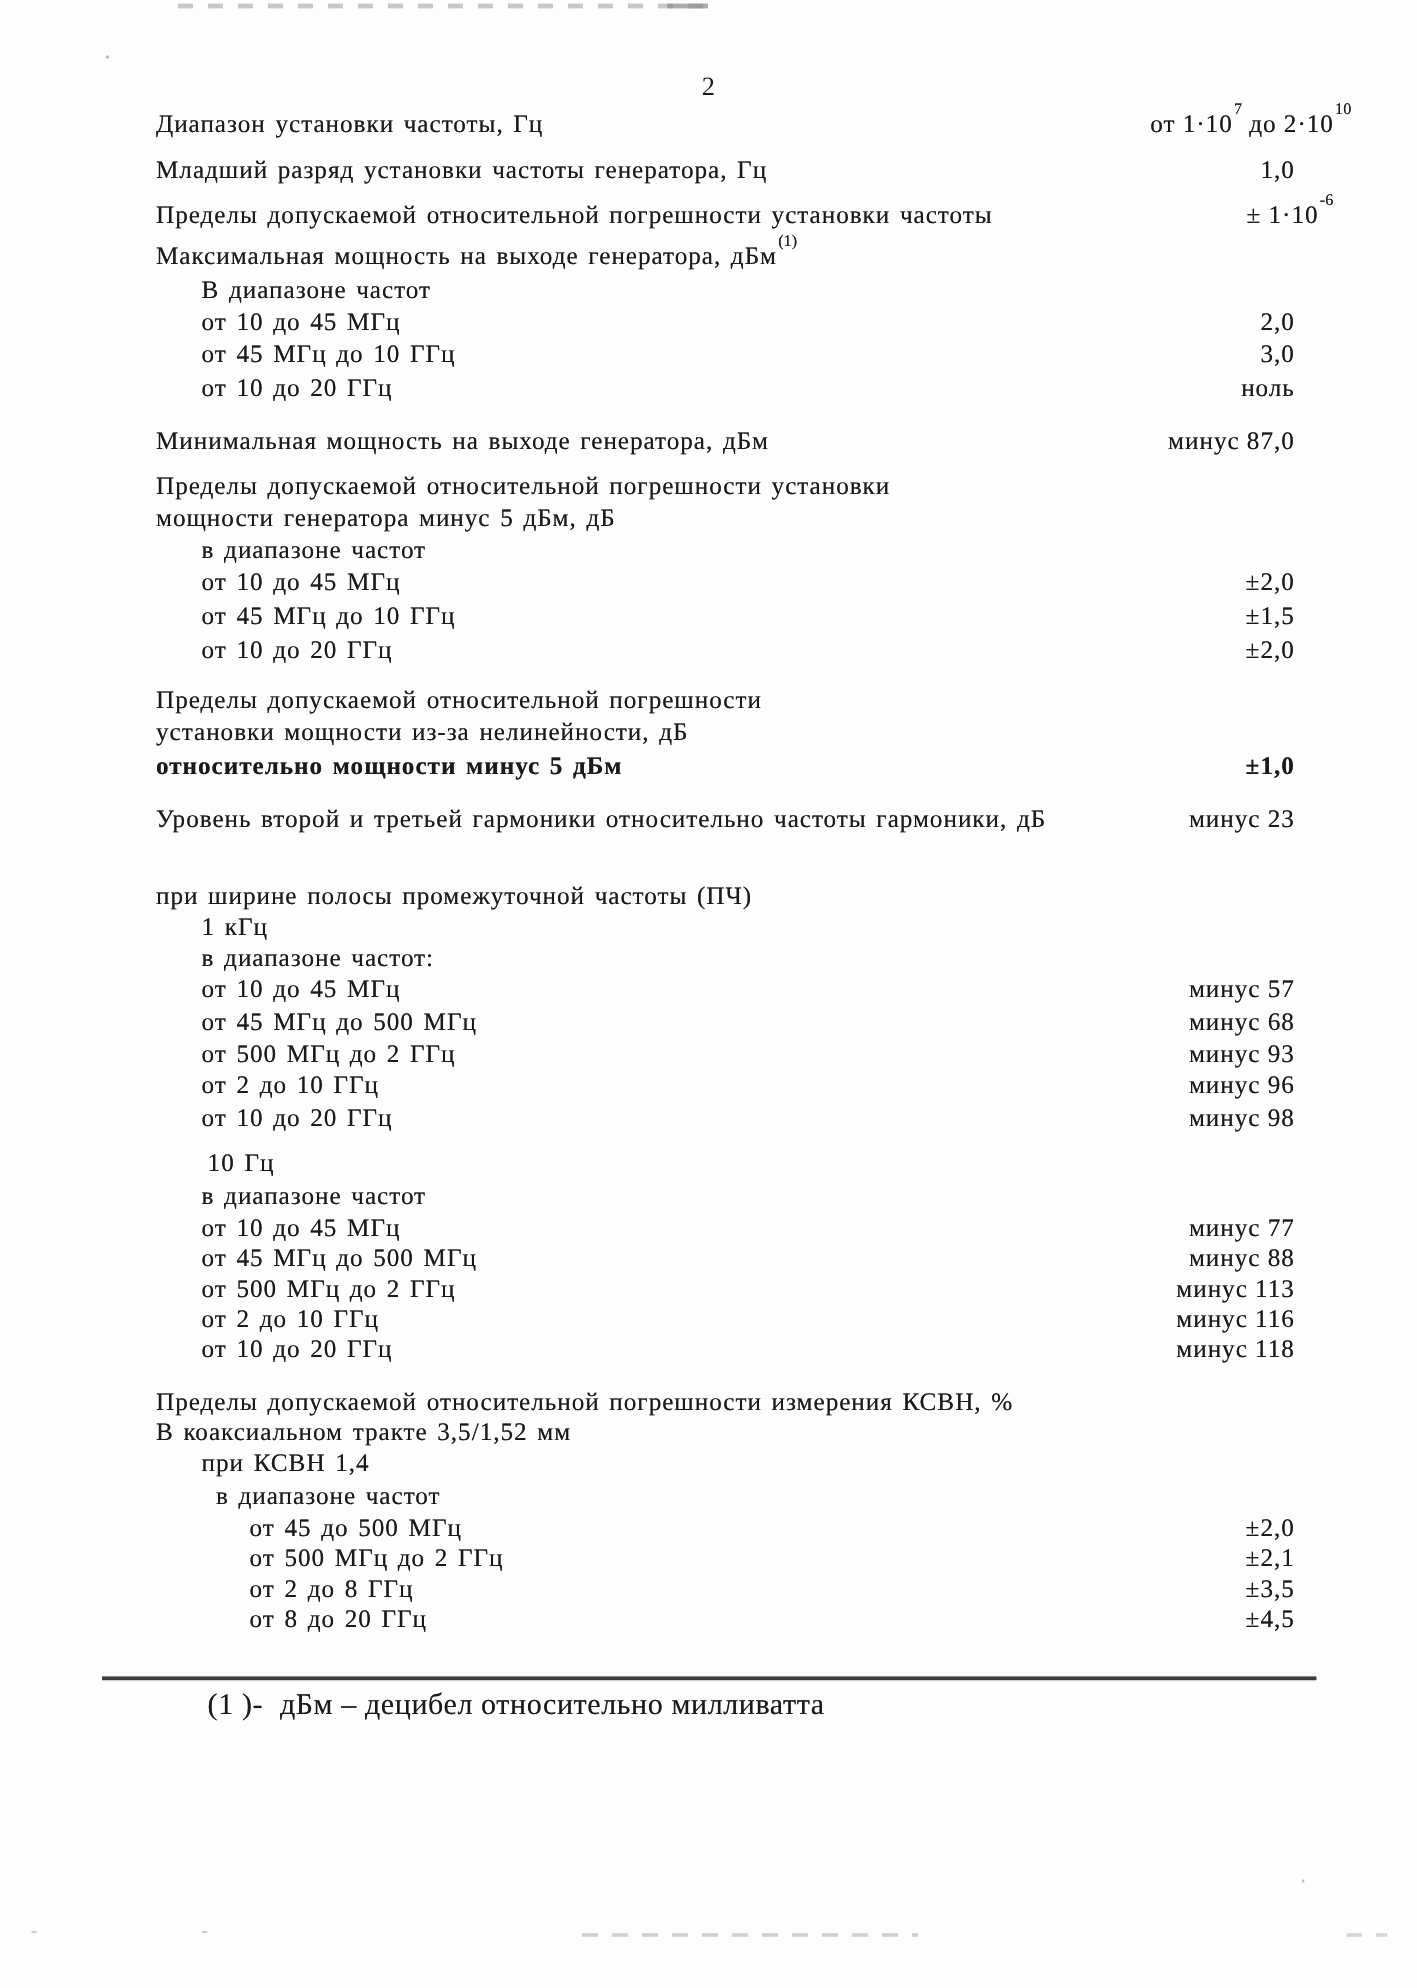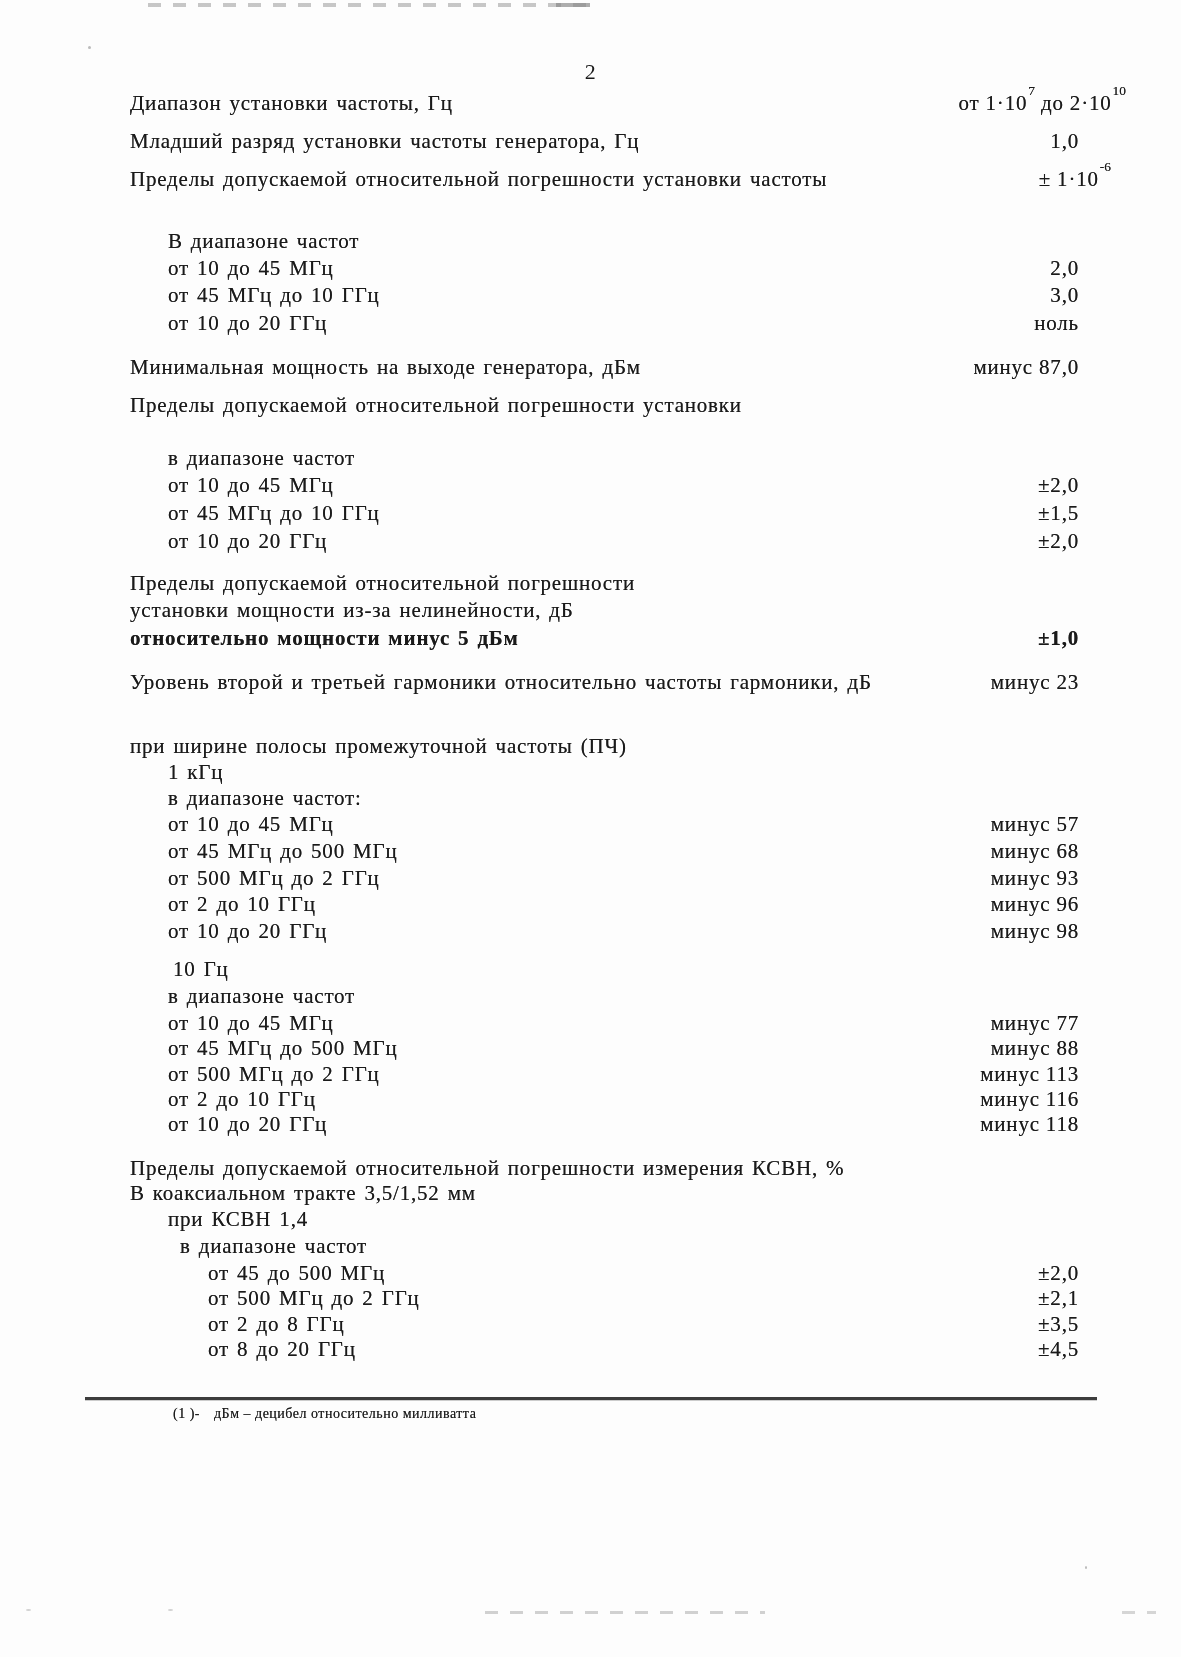--- a/index.html
+++ b/index.html
@@ -46,21 +46,21 @@
     letter-spacing:0;margin-left:1px;
     line-height:0;
   }
   .footnote-rule{
     position:absolute;top:1397px;left:85px;width:1012px;height:3px;
     background:var(--rule);
     box-shadow:0 1px 0 rgba(60,60,60,.25);
   }
   .footnote{
     position:absolute;top:1406px;left:173px;
-    font-size:14px;line-height:1.2;
+    font-size:25px;line-height:1.2;
     letter-spacing:0.5px;white-space:nowrap;
     text-shadow:0 0 0.4px rgba(0,0,0,.6);
   }
   .fn-text{margin-left:14px;}
   .scan-artifact{
     position:absolute;
     background:repeating-linear-gradient(90deg,
       var(--artifact) 0px, var(--artifact) 13px,
       transparent 13px, transparent 25px);
     opacity:.55;
@@ -95,20 +95,23 @@
         <span class="value">от 1·10<sup>7</sup> до 2·10<sup>10</sup></span>
       </div>
       <div class="row" style="top: 131px;">
         <span class="label" style="left: 130px;">Младший разряд установки частоты генератора, Гц</span>
         <span class="value">1,0</span>
       </div>
       <div class="row" style="top: 169px; padding-left: 32px;">
         <span class="label" style="left: 130px;">Пределы допускаемой относительной погрешности установки частоты</span>
         <span class="value">± 1·10<sup>-6</sup></span>
       </div>
+      <div class="row" style="top: 203px;">
+        <span class="label" style="left: 130px;">Максимальная мощность на выходе генератора, дБм<sup>(1)</sup></span>
+      </div>
       <div class="row" style="top: 231px;">
         <span class="label" style="left: 168px;">В диапазоне частот</span>
       </div>
       <div class="row" style="top: 258px;">
         <span class="label" style="left: 168px;">от 10 до 45 МГц</span>
         <span class="value">2,0</span>
       </div>
       <div class="row" style="top: 285px;">
         <span class="label" style="left: 168px;">от 45 МГц до 10 ГГц</span>
         <span class="value">3,0</span>
@@ -116,20 +119,23 @@
       <div class="row" style="top: 313px;">
         <span class="label" style="left: 168px;">от 10 до 20 ГГц</span>
         <span class="value">ноль</span>
       </div>
       <div class="row" style="top: 357px;">
         <span class="label" style="left: 130px;">Минимальная мощность на выходе генератора, дБм</span>
         <span class="value">минус 87,0</span>
       </div>
       <div class="row" style="top: 395px;">
         <span class="label" style="left: 130px;">Пределы допускаемой относительной погрешности установки</span>
+      </div>
+      <div class="row" style="top: 421px;">
+        <span class="label" style="left: 130px;">мощности генератора минус 5 дБм, дБ</span>
       </div>
       <div class="row" style="top: 448px;">
         <span class="label" style="left: 168px;">в диапазоне частот</span>
       </div>
       <div class="row" style="top: 475px;">
         <span class="label" style="left: 168px;">от 10 до 45 МГц</span>
         <span class="value">±2,0</span>
       </div>
       <div class="row" style="top: 503px;">
         <span class="label" style="left: 168px;">от 45 МГц до 10 ГГц</span>

